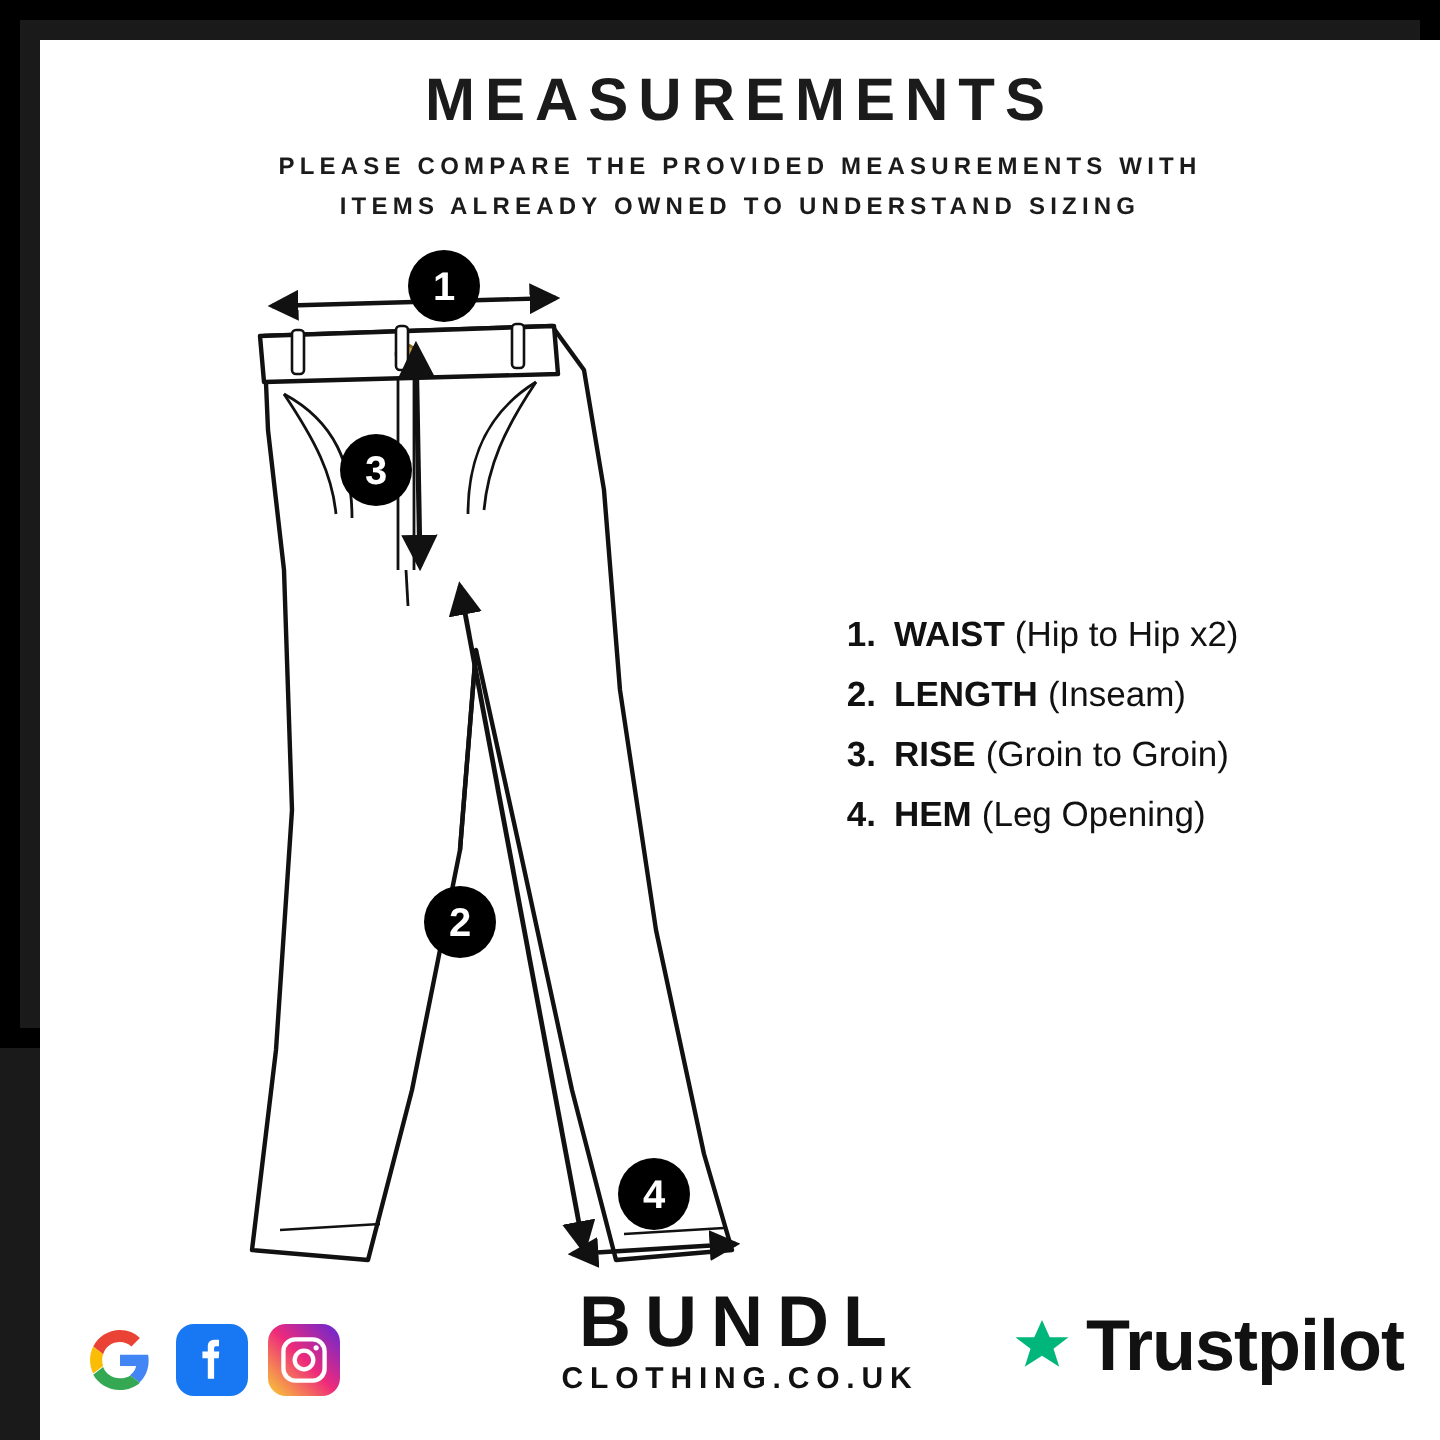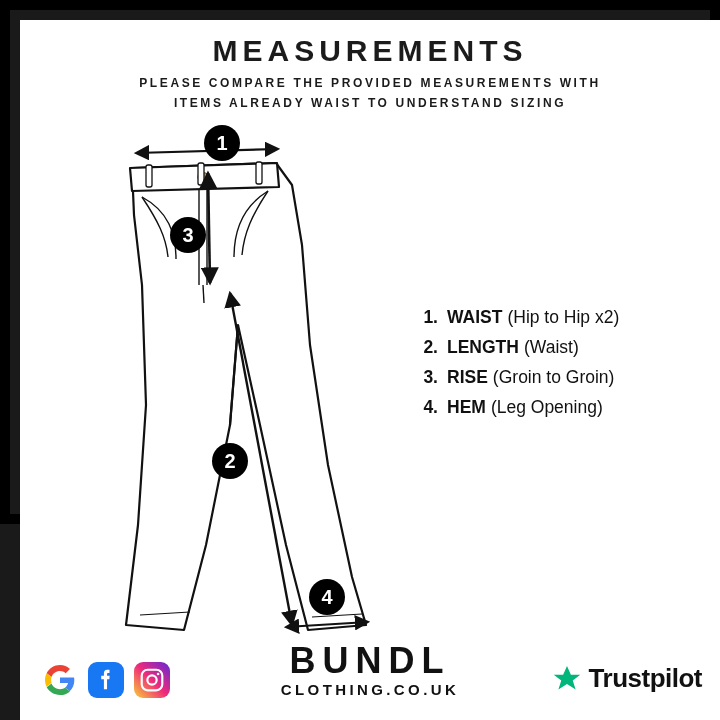--- a/index.html
+++ b/index.html
@@ -135,37 +135,37 @@
   }
   .trustpilot {
     position: absolute;
     right: 18px;
     bottom: 26px;
     display: flex;
     align-items: center;
     gap: 7px;
   }
   .tp-name {
-    font-size: 26px;
+    font-size: 36px;
     font-weight: bold;
     color: #111;
     letter-spacing: -0.5px;
   }
 </style>
 </head>
 <body>
 
 <div id="page">
   <div class="white-card">
 
     <div class="header">
       <div class="title">MEASUREMENTS</div>
       <div class="subtitle">
         <div>PLEASE COMPARE THE PROVIDED MEASUREMENTS WITH</div>
-        <div>ITEMS ALREADY WAIST TO UNDERSTAND SIZING</div>
+        <div>ITEMS ALREADY OWNED TO UNDERSTAND SIZING</div>
       </div>
     </div>
 
     <div class="diagram">
       <svg width="330" height="520" viewBox="0 0 330 520" xmlns="http://www.w3.org/2000/svg">
         <defs>
           <marker id="arrHead" markerWidth="7" markerHeight="7" refX="6" refY="3.5" orient="auto">
             <polygon points="0 0, 7 3.5, 0 7" fill="#111"></polygon>
           </marker>
           <marker id="arrTail" markerWidth="7" markerHeight="7" refX="1" refY="3.5" orient="auto">
@@ -223,21 +223,21 @@
 
     <div class="legend">
       <div class="legend-row">
         <span class="legend-num">1.</span>
         <span class="legend-term">WAIST</span>
         <span class="legend-desc">(Hip to Hip x2)</span>
       </div>
       <div class="legend-row">
         <span class="legend-num">2.</span>
         <span class="legend-term">LENGTH</span>
-        <span class="legend-desc">(Waist)</span>
+        <span class="legend-desc">(Inseam)</span>
       </div>
       <div class="legend-row">
         <span class="legend-num">3.</span>
         <span class="legend-term">RISE</span>
         <span class="legend-desc">(Groin to Groin)</span>
       </div>
       <div class="legend-row">
         <span class="legend-num">4.</span>
         <span class="legend-term">HEM</span>
         <span class="legend-desc">(Leg Opening)</span>

